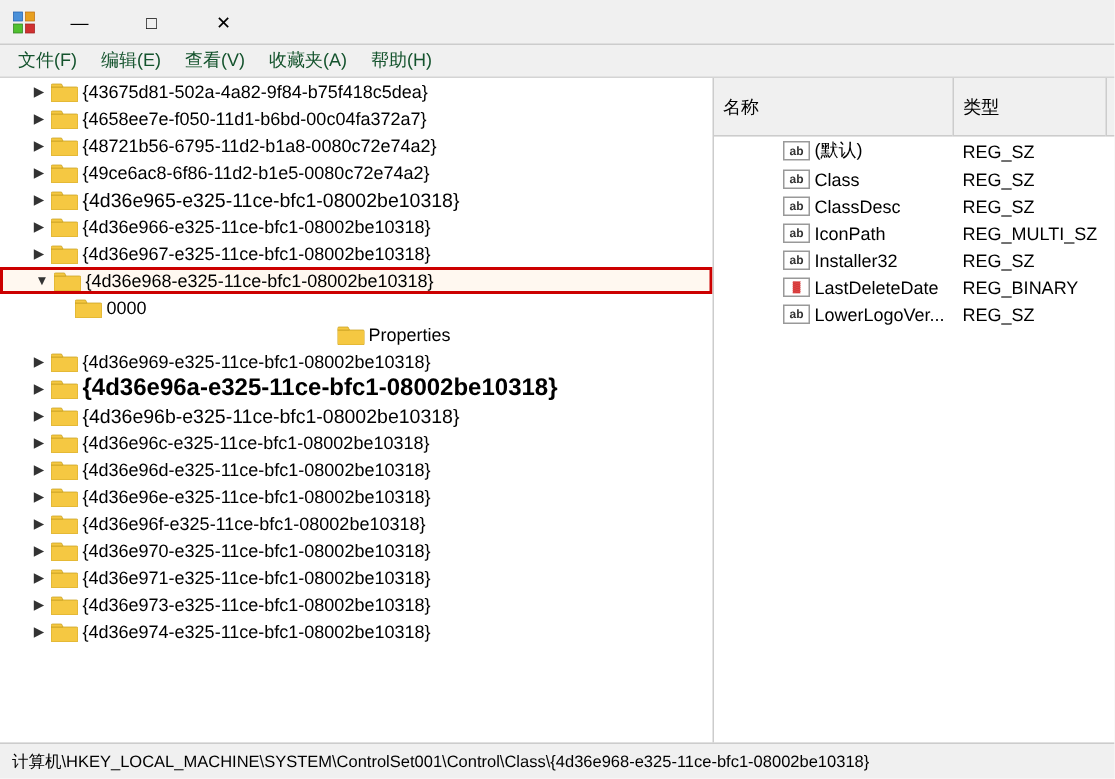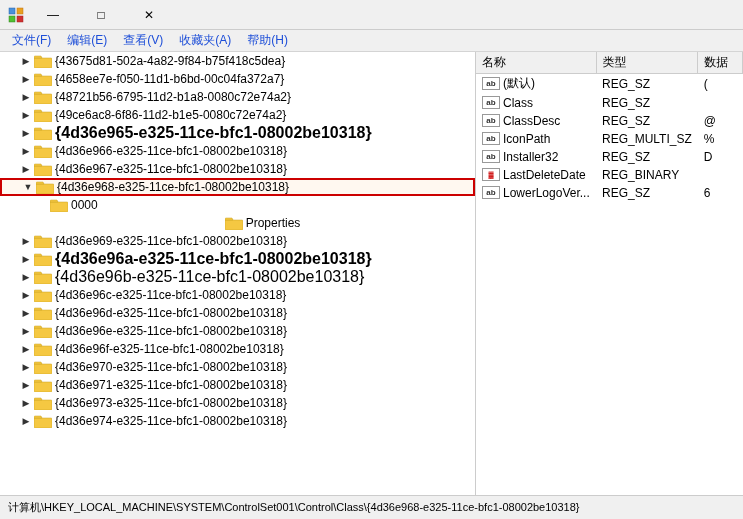--- a/index.html
+++ b/index.html
@@ -57,21 +57,21 @@
       height: 22px;
       display: flex;
       align-items: center;
       padding: 0 4px;
       border-bottom: 1px solid #d4d4d4;
     }
     .menu-item {
       padding: 2px 8px;
       cursor: pointer;
       font-size: 12px;
-      color: #1d4ed8;
+      color: #14532d;
       height: 20px;
       display: flex;
       align-items: center;
     }
 
     
     .main-content {
       display: flex;
       height: calc(519px - 30px - 22px - 24px);
       background: #fff;
@@ -132,20 +132,21 @@
       padding: 1px 6px;
       font-size: 12px;
       border-bottom: 1px solid transparent;
       height: 18px;
       vertical-align: middle;
     }
 
     .name-cell {
       display: flex;
       align-items: center;
+      margin-left: 40px;
     }
 
     
     .status-bar {
       height: 24px;
       background: #f0f0f0;
       border-top: 1px solid #ccc;
       display: flex;
       align-items: center;
       padding: 0 8px;
@@ -224,21 +225,21 @@
       <path d="M0,4 L0,3 Q0,2 1,2 L7,2 L8,4 Z" fill="#f5c842" stroke="#c8a020" stroke-width="0.5"></path>
     </svg>
     <span style="font-size:12px;">{49ce6ac8-6f86-11d2-b1e5-0080c72e74a2}</span>
   </div>
         <div class="tree-item" style="padding-left: 20px;">
     <span style="width:12px;height:12px;display:inline-flex;align-items:center;justify-content:center;margin-right:2px;font-size:9px;color:#333;">▶</span>
     <svg class="folder-svg" viewBox="0 0 18 14" xmlns="http://www.w3.org/2000/svg" style="width:18px;height:14px;margin-right:3px;flex-shrink:0;">
       <path d="M0,4 L0,13 Q0,14 1,14 L17,14 Q18,14 18,13 L18,5 Q18,4 17,4 Z" fill="#f5c842" stroke="#c8a020" stroke-width="0.5"></path>
       <path d="M0,4 L0,3 Q0,2 1,2 L7,2 L8,4 Z" fill="#f5c842" stroke="#c8a020" stroke-width="0.5"></path>
     </svg>
-    <span style="font-size:16px;font-weight:bold;">{4d36e965-e325-11ce-bfc1-08002be10318}</span>
+    <span style="font-size:13px;">{4d36e965-e325-11ce-bfc1-08002be10318}</span>
   </div>
         <div class="tree-item" style="padding-left: 20px;">
     <span style="width:12px;height:12px;display:inline-flex;align-items:center;justify-content:center;margin-right:2px;font-size:9px;color:#333;">▶</span>
     <svg class="folder-svg" viewBox="0 0 18 14" xmlns="http://www.w3.org/2000/svg" style="width:18px;height:14px;margin-right:3px;flex-shrink:0;">
       <path d="M0,4 L0,13 Q0,14 1,14 L17,14 Q18,14 18,13 L18,5 Q18,4 17,4 Z" fill="#f5c842" stroke="#c8a020" stroke-width="0.5"></path>
       <path d="M0,4 L0,3 Q0,2 1,2 L7,2 L8,4 Z" fill="#f5c842" stroke="#c8a020" stroke-width="0.5"></path>
     </svg>
     <span style="font-size:12px;">{4d36e966-e325-11ce-bfc1-08002be10318}</span>
   </div>
         <div class="tree-item" style="padding-left: 20px;">
@@ -288,21 +289,21 @@
       <path d="M0,4 L0,3 Q0,2 1,2 L7,2 L8,4 Z" fill="#f5c842" stroke="#c8a020" stroke-width="0.5"></path>
     </svg>
     <span style="font-size:16px;font-weight:bold;">{4d36e96a-e325-11ce-bfc1-08002be10318}</span>
   </div>
         <div class="tree-item" style="padding-left: 20px;">
     <span style="width:12px;height:12px;display:inline-flex;align-items:center;justify-content:center;margin-right:2px;font-size:9px;color:#333;">▶</span>
     <svg class="folder-svg" viewBox="0 0 18 14" xmlns="http://www.w3.org/2000/svg" style="width:18px;height:14px;margin-right:3px;flex-shrink:0;">
       <path d="M0,4 L0,13 Q0,14 1,14 L17,14 Q18,14 18,13 L18,5 Q18,4 17,4 Z" fill="#f5c842" stroke="#c8a020" stroke-width="0.5"></path>
       <path d="M0,4 L0,3 Q0,2 1,2 L7,2 L8,4 Z" fill="#f5c842" stroke="#c8a020" stroke-width="0.5"></path>
     </svg>
-    <span style="font-size:16px;">{4d36e96b-e325-11ce-bfc1-08002be10318}</span>
+    <span style="font-size:13px;">{4d36e96b-e325-11ce-bfc1-08002be10318}</span>
   </div>
         <div class="tree-item" style="padding-left: 20px;">
     <span style="width:12px;height:12px;display:inline-flex;align-items:center;justify-content:center;margin-right:2px;font-size:9px;color:#333;">▶</span>
     <svg class="folder-svg" viewBox="0 0 18 14" xmlns="http://www.w3.org/2000/svg" style="width:18px;height:14px;margin-right:3px;flex-shrink:0;">
       <path d="M0,4 L0,13 Q0,14 1,14 L17,14 Q18,14 18,13 L18,5 Q18,4 17,4 Z" fill="#f5c842" stroke="#c8a020" stroke-width="0.5"></path>
       <path d="M0,4 L0,3 Q0,2 1,2 L7,2 L8,4 Z" fill="#f5c842" stroke="#c8a020" stroke-width="0.5"></path>
     </svg>
     <span style="font-size:12px;">{4d36e96c-e325-11ce-bfc1-08002be10318}</span>
   </div>
         <div class="tree-item" style="padding-left: 20px;">

